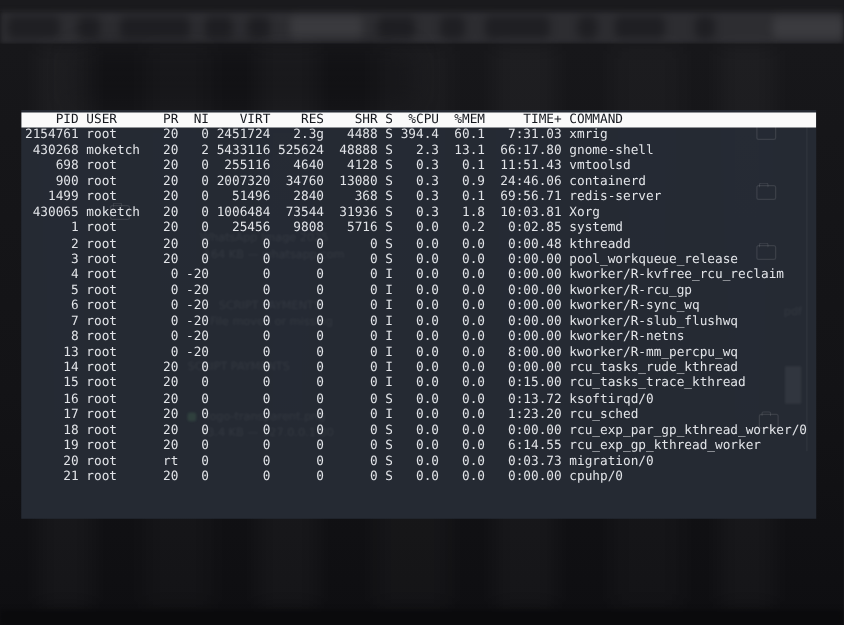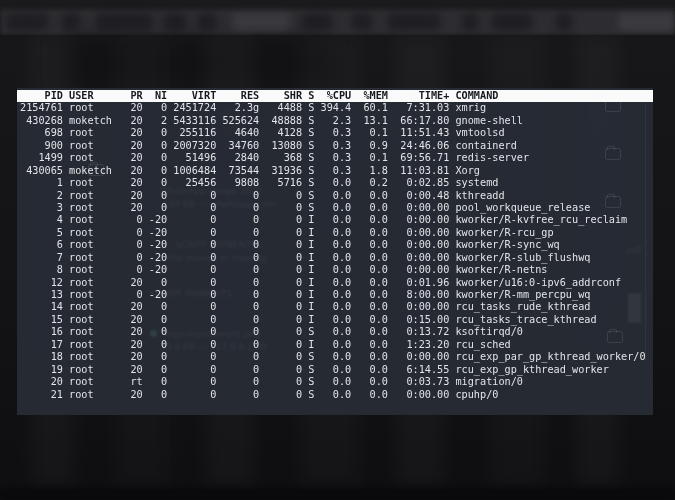--- a/index.html
+++ b/index.html
@@ -66,21 +66,21 @@
   }
   .tline {
     height: 12.45px;
     white-space: pre;
     padding-left: 3px;
     position: relative; z-index: 2;
   }
   .tline.header {
     background: #fafafa;
     color: #15181e;
-    font-weight: bold;
+    font-weight: normal;
   }
 
   
   .ghost { position: absolute; z-index: 1; pointer-events: none; }
   .ghost-text {
     font-family: "DejaVu Sans", sans-serif;
     font-size: 9px; color: rgba(255,255,255,0.065);
     filter: blur(1px); white-space: nowrap;
   }
   .gt0 { left: 143px; top: 97px; }
@@ -165,30 +165,29 @@
     </div>
 
   <div class="tline header" id="term-header">    PID USER      PR  NI    VIRT    RES    SHR S  %CPU  %MEM     TIME+ COMMAND</div>
 
   <div id="term-body">
       <div class="tline">2154761 root      20   0 2451724   2.3g   4488 S 394.4  60.1   7:31.03 xmrig</div>
       <div class="tline"> 430268 moketch   20   2 5433116 525624  48888 S   2.3  13.1  66:17.80 gnome-shell</div>
       <div class="tline">    698 root      20   0  255116   4640   4128 S   0.3   0.1  11:51.43 vmtoolsd</div>
       <div class="tline">    900 root      20   0 2007320  34760  13080 S   0.3   0.9  24:46.06 containerd</div>
       <div class="tline">   1499 root      20   0   51496   2840    368 S   0.3   0.1  69:56.71 redis-server</div>
-      <div class="tline"> 430065 moketch   20   0 1006484  73544  31936 S   0.3   1.8  11:03.81 Xorg</div>
+      <div class="tline"> 430065 moketch   20   0 1006484  73544  31936 S   0.3   1.8  10:03.81 Xorg</div>
       <div class="tline">      1 root      20   0   25456   9808   5716 S   0.0   0.2   0:02.85 systemd</div>
       <div class="tline">      2 root      20   0       0      0      0 S   0.0   0.0   0:00.48 kthreadd</div>
       <div class="tline">      3 root      20   0       0      0      0 S   0.0   0.0   0:00.00 pool_workqueue_release</div>
       <div class="tline">      4 root       0 -20       0      0      0 I   0.0   0.0   0:00.00 kworker/R-kvfree_rcu_reclaim</div>
       <div class="tline">      5 root       0 -20       0      0      0 I   0.0   0.0   0:00.00 kworker/R-rcu_gp</div>
       <div class="tline">      6 root       0 -20       0      0      0 I   0.0   0.0   0:00.00 kworker/R-sync_wq</div>
       <div class="tline">      7 root       0 -20       0      0      0 I   0.0   0.0   0:00.00 kworker/R-slub_flushwq</div>
       <div class="tline">      8 root       0 -20       0      0      0 I   0.0   0.0   0:00.00 kworker/R-netns</div>
-      <div class="tline">     12 root      20   0       0      0      0 I   0.0   0.0   0:01.96 kworker/u16:0-ipv6_addrconf</div>
       <div class="tline">     13 root       0 -20       0      0      0 I   0.0   0.0   8:00.00 kworker/R-mm_percpu_wq</div>
       <div class="tline">     14 root      20   0       0      0      0 I   0.0   0.0   0:00.00 rcu_tasks_rude_kthread</div>
       <div class="tline">     15 root      20   0       0      0      0 I   0.0   0.0   0:15.00 rcu_tasks_trace_kthread</div>
       <div class="tline">     16 root      20   0       0      0      0 S   0.0   0.0   0:13.72 ksoftirqd/0</div>
       <div class="tline">     17 root      20   0       0      0      0 I   0.0   0.0   1:23.20 rcu_sched</div>
       <div class="tline">     18 root      20   0       0      0      0 S   0.0   0.0   0:00.00 rcu_exp_par_gp_kthread_worker/0</div>
       <div class="tline">     19 root      20   0       0      0      0 S   0.0   0.0   6:14.55 rcu_exp_gp_kthread_worker</div>
       <div class="tline">     20 root      rt   0       0      0      0 S   0.0   0.0   0:03.73 migration/0</div>
       <div class="tline">     21 root      20   0       0      0      0 S   0.0   0.0   0:00.00 cpuhp/0</div>
     </div>

